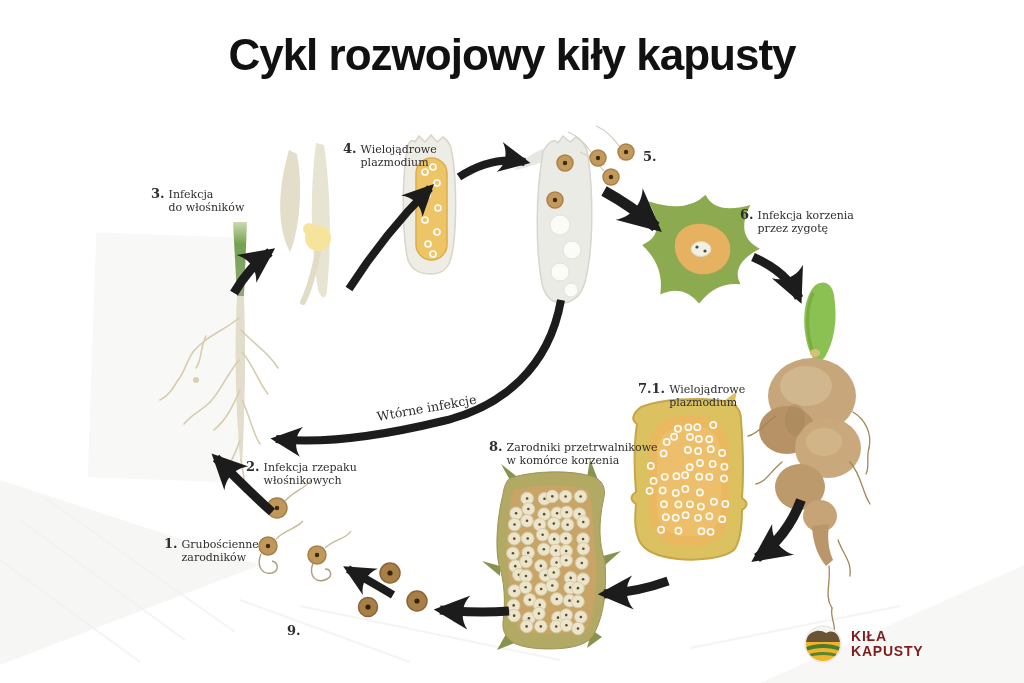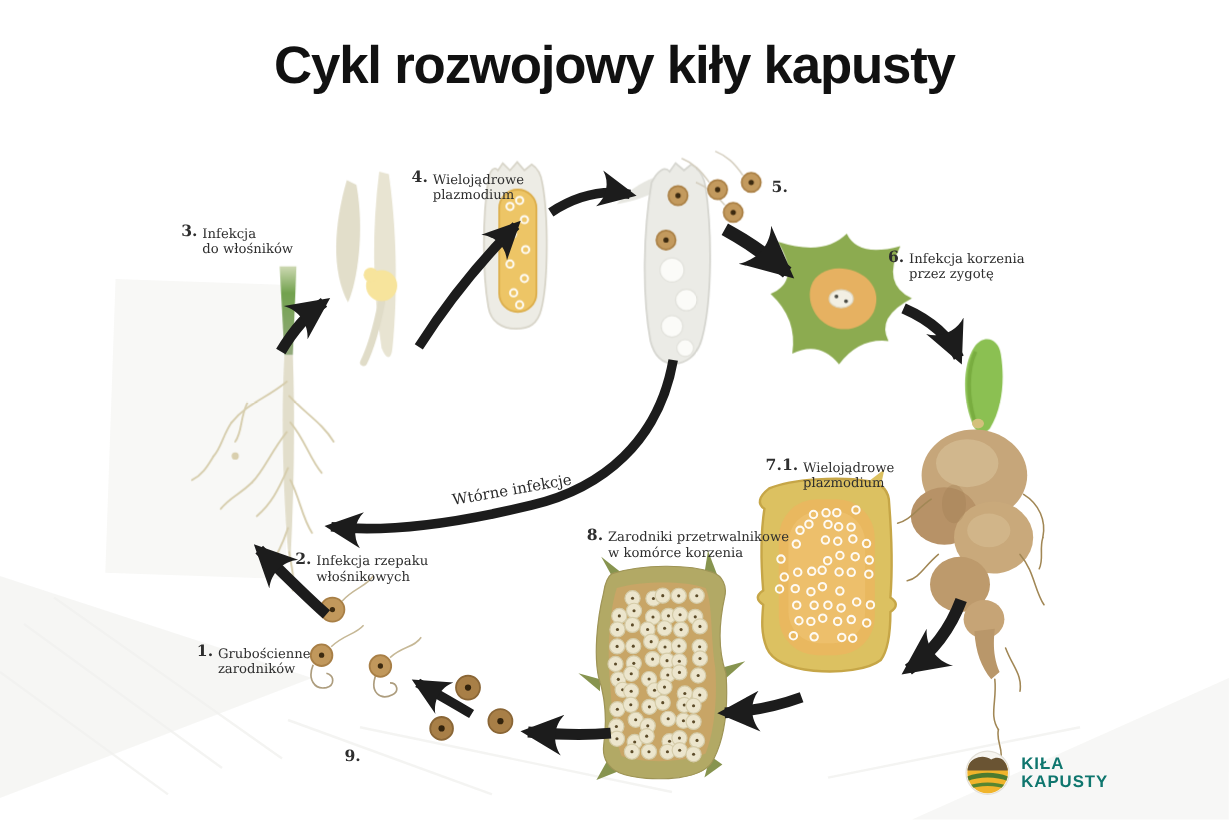--- a/index.html
+++ b/index.html
@@ -10,21 +10,21 @@
          letter-spacing:-1px;color:#111;}
   .art{position:absolute;left:0;top:0;}
   .label{position:absolute;display:flex;gap:4px;font-family:"DejaVu Serif",serif;
          color:#2e2e2e;font-size:11px;line-height:1.22;}
   .label .num{font-weight:bold;font-size:13px;line-height:1;padding-top:1px;}
   .label .txt{white-space:pre-line;padding-top:2px;}
   .secondary{position:absolute;left:377px;top:409px;font-family:"DejaVu Serif",serif;
          font-size:12.5px;color:#2b2b2b;transform:rotate(-10deg);transform-origin:left center;}
   .logo{position:absolute;left:804px;top:625px;display:flex;align-items:center;gap:9px;}
   .logo-text{display:flex;flex-direction:column;font-family:"Liberation Sans",sans-serif;
-         font-weight:bold;font-size:14px;line-height:1.05;letter-spacing:0.8px;color:#0f766e;}
+         font-weight:bold;font-size:14px;line-height:1.05;letter-spacing:0.8px;color:#7f1d1d;}
 </style>
 </head>
 <body>
 
 <div class="stage">
 
   <h1 class="title">Cykl rozwojowy kiły kapusty</h1>
 
   <svg class="art" width="1024" height="683" viewBox="0 0 1024 683">
     <defs>

